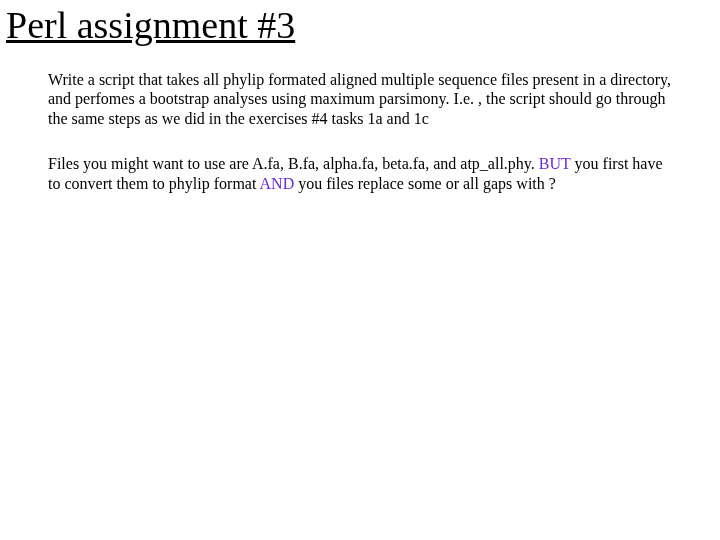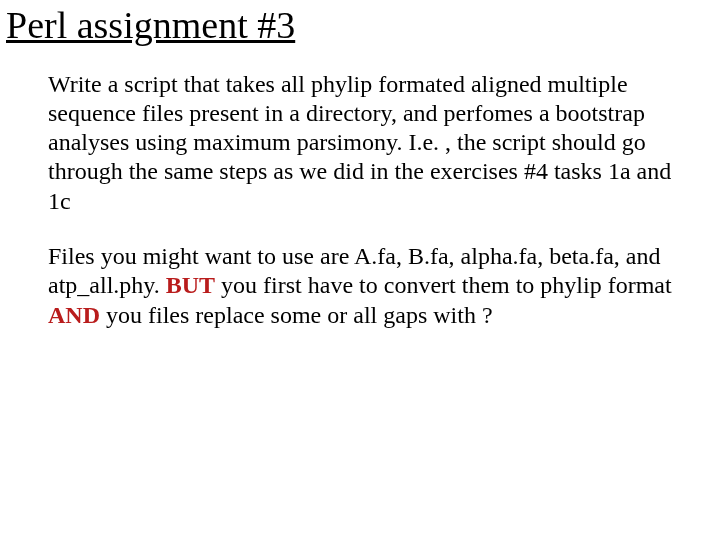--- a/index.html
+++ b/index.html
@@ -18,29 +18,28 @@
     padding: 0;
   }
   .title {
     font-size: 38px;
     text-decoration: underline;
     padding: 4px 5px 8px 6px;
     line-height: 1.15;
   }
   .body {
     padding: 14px 48px 0 48px;
-    font-size: 24px;
+    font-size: 16px;
     line-height: 1.22;
   }
   .para {
     margin-bottom: 26px;
   }
   .highlight {
-    color: #b91c1c;
-    font-weight: bold;
+    color: #6d28d9;
   }
 </style>
 </head>
 <body>
 
 <div class="slide">
   <div class="title">Perl assignment #3</div>
   <div class="body">
     <div class="para">Write a script that takes all phylip formated aligned multiple sequence files present in a directory, and perfomes a bootstrap analyses using maximum parsimony. I.e. , the script should go through the same steps as we did in the exercises #4 tasks 1a and 1c</div>
     <div class="para">

